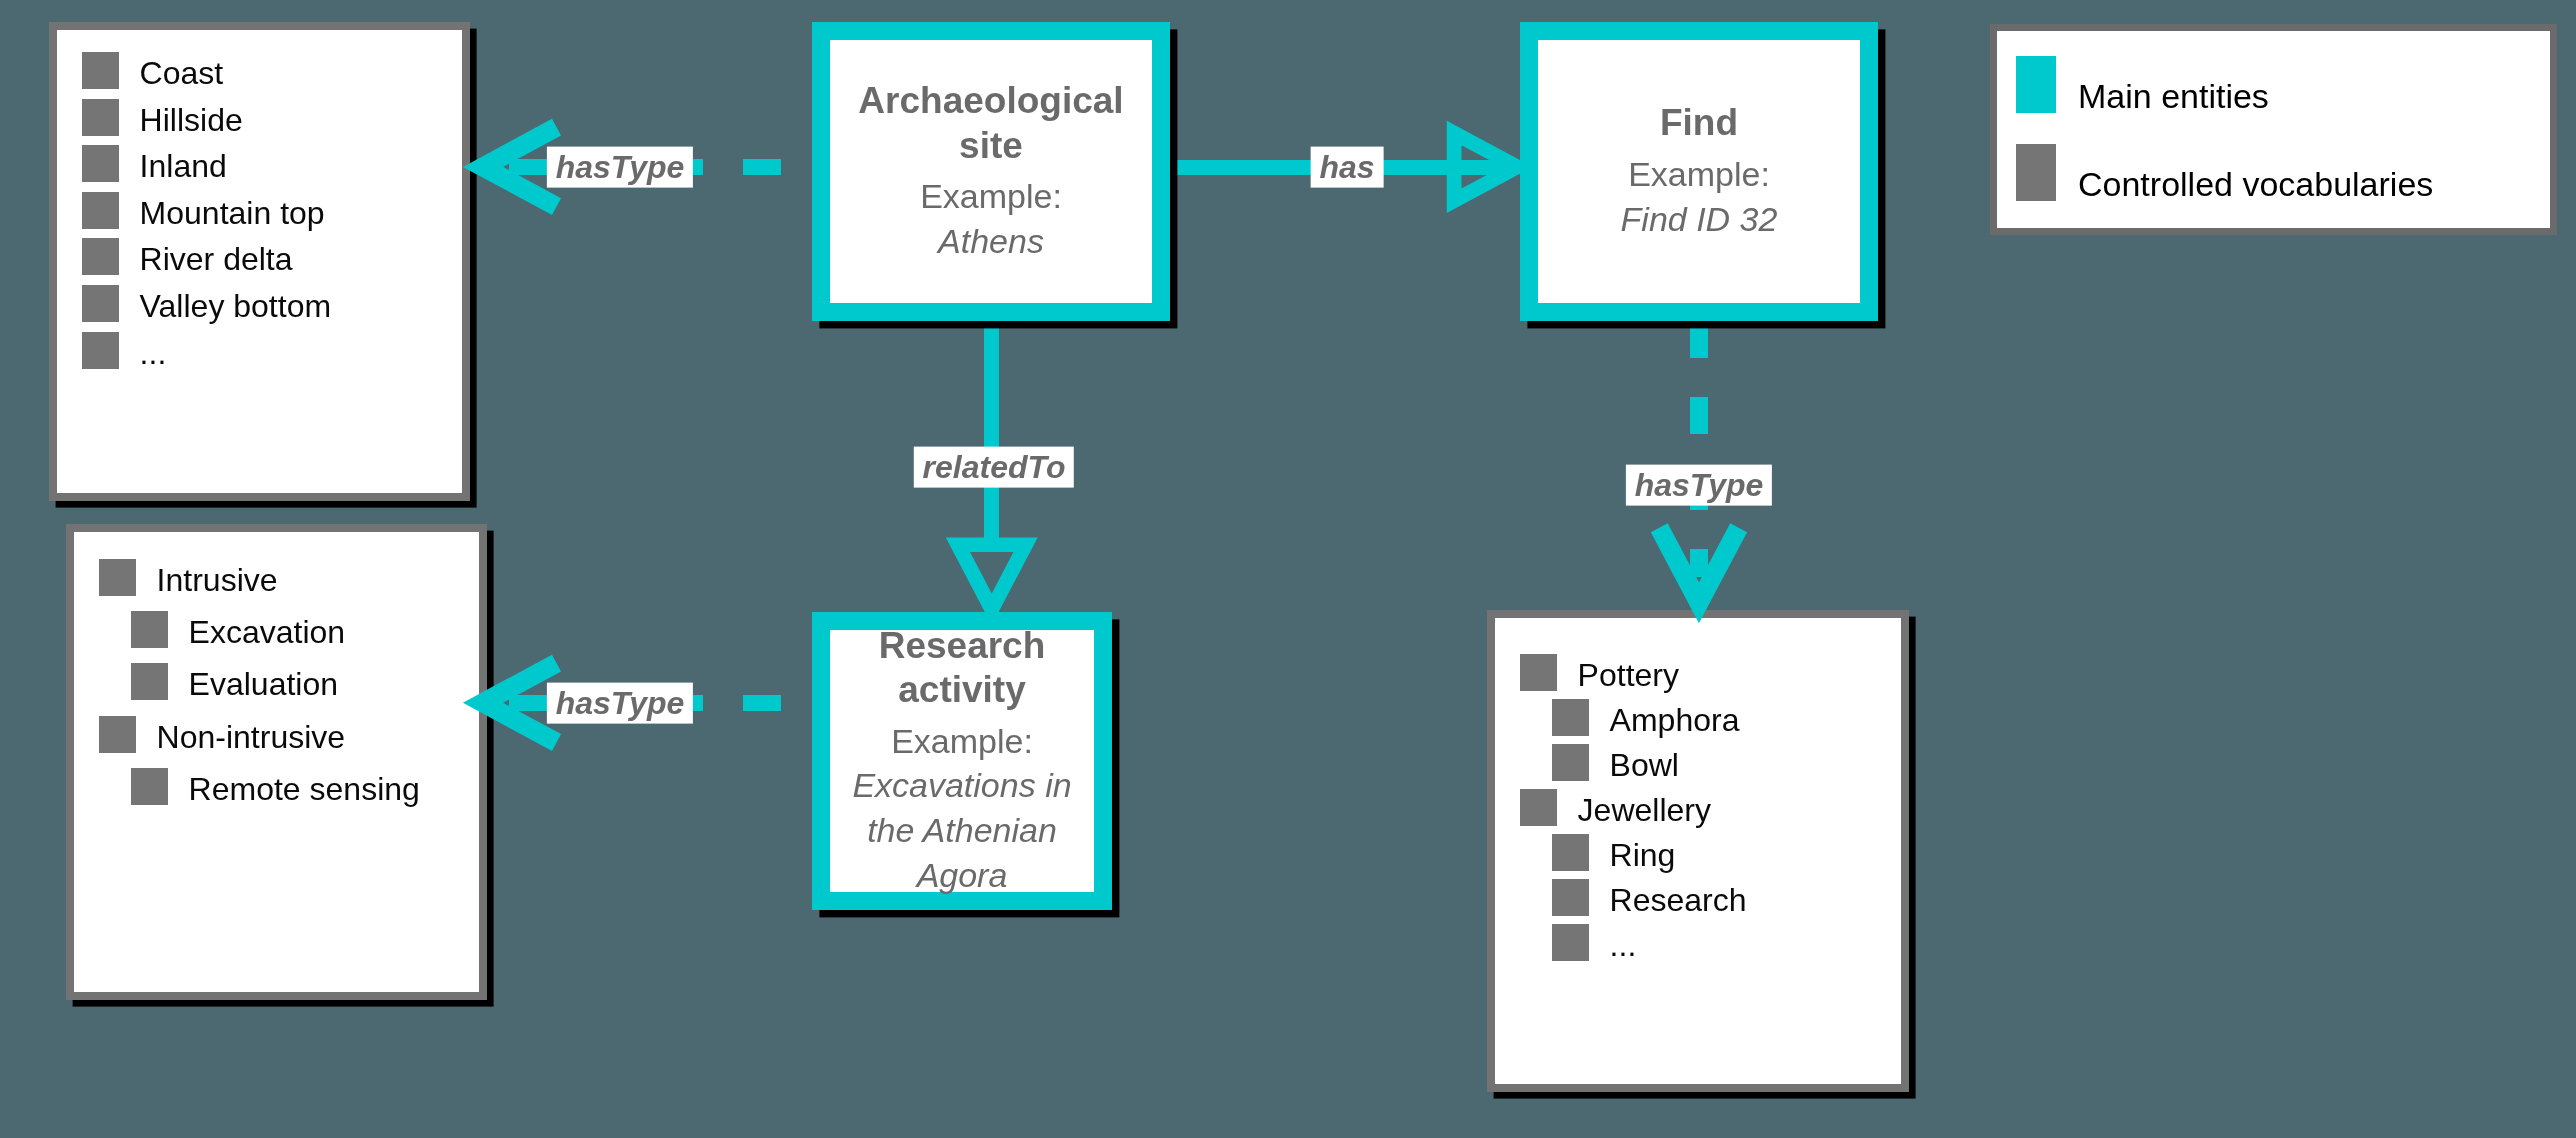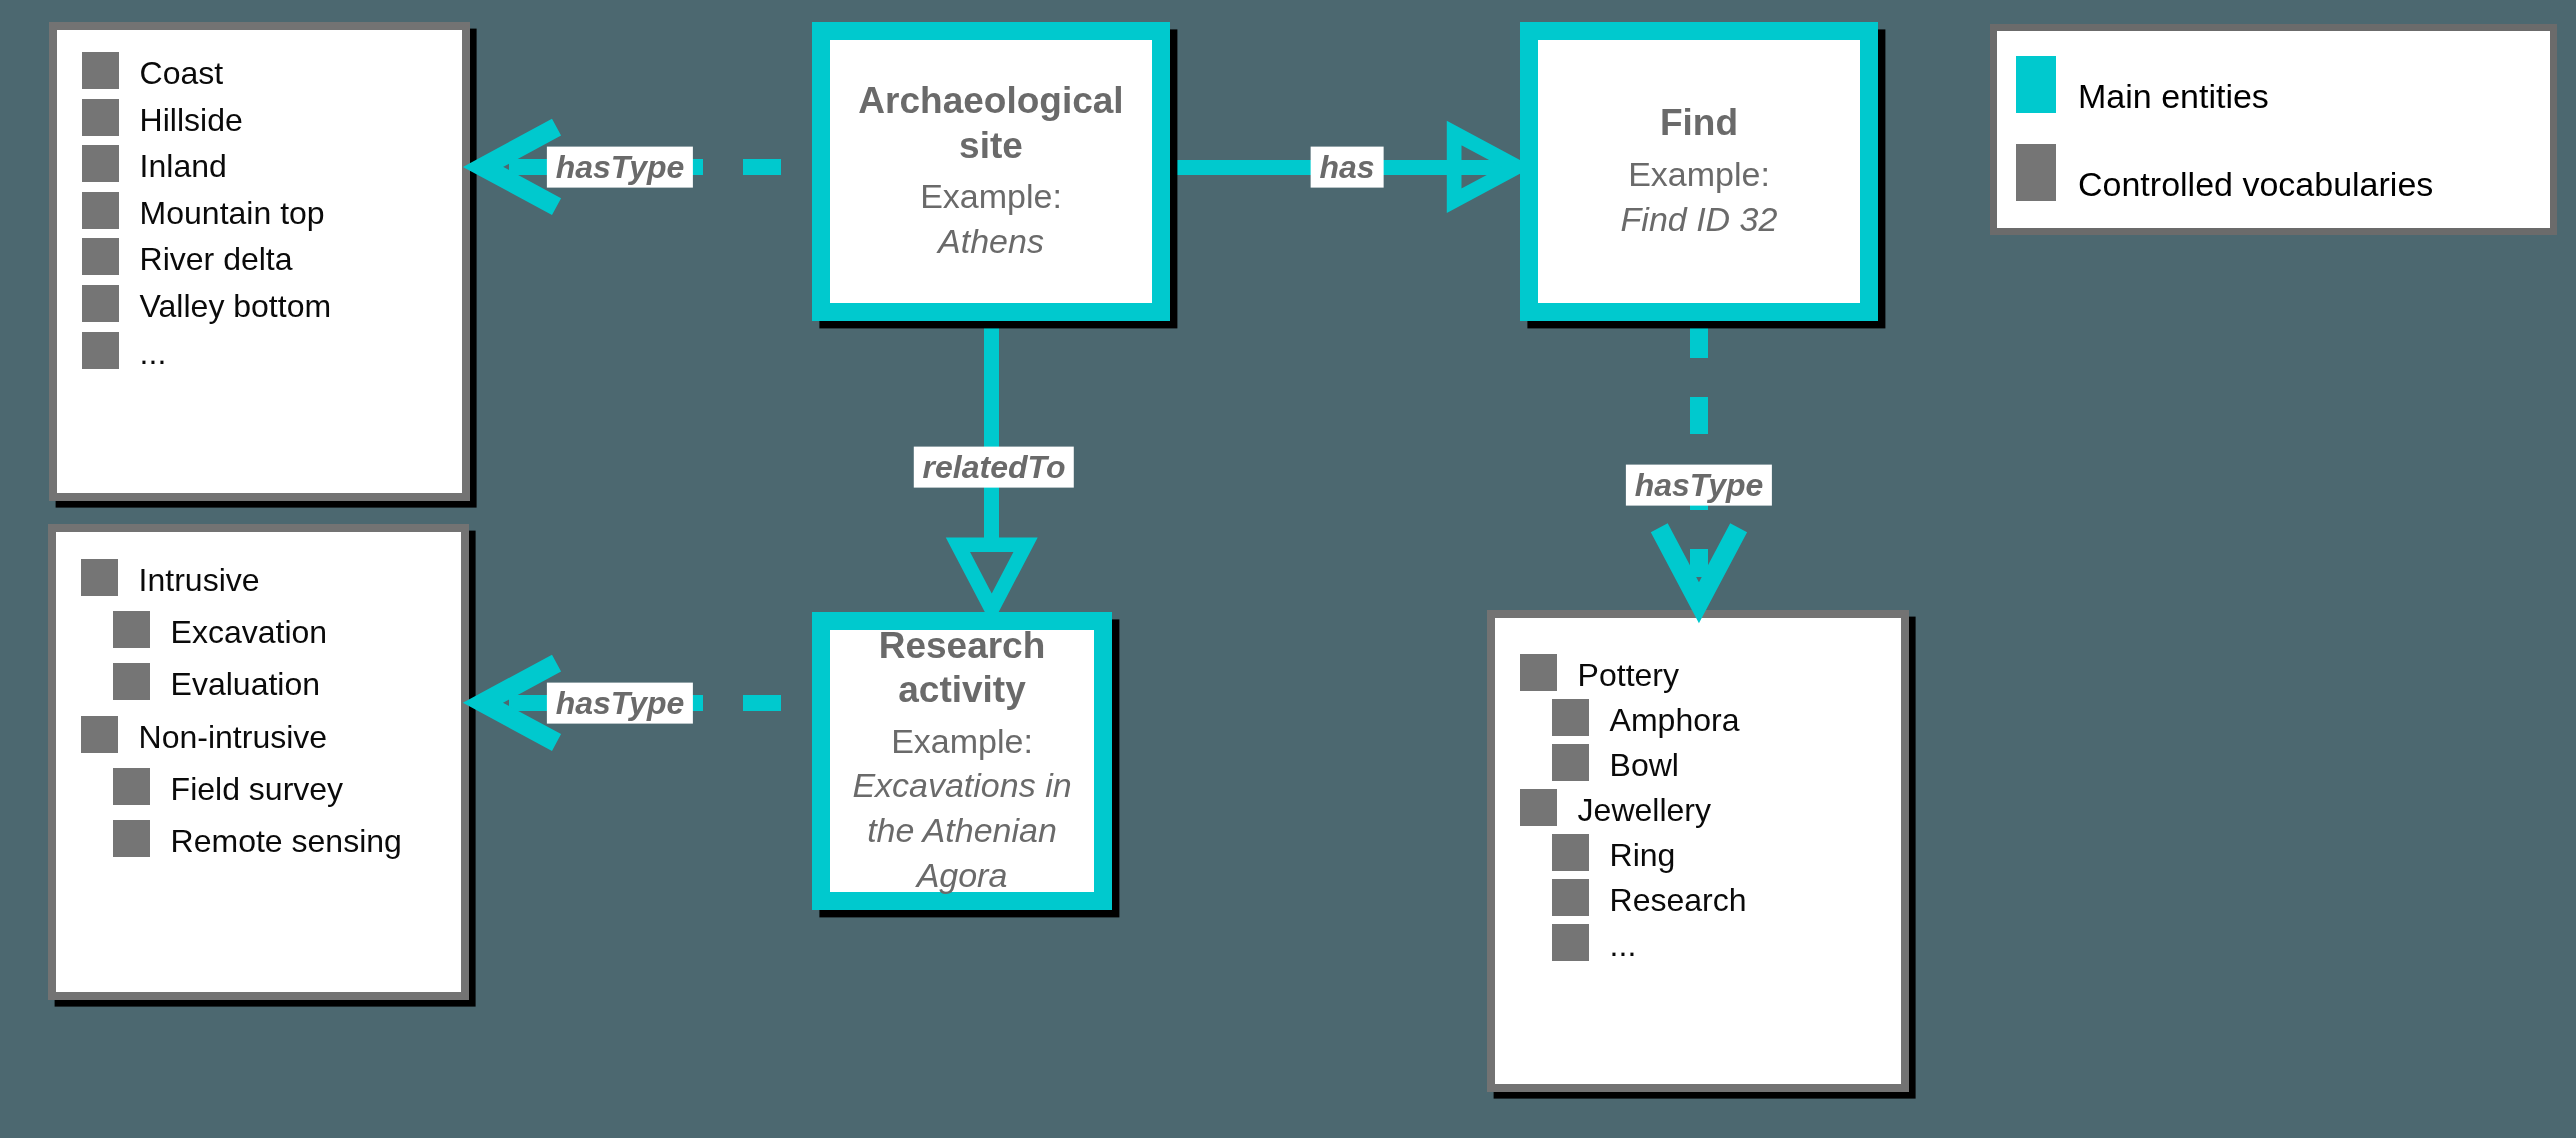--- a/index.html
+++ b/index.html
@@ -18,21 +18,21 @@
     border:8.8px solid var(--grayBorder);
     box-shadow:6.6px 6.6px 0 var(--shadow);
     display:flex;flex-direction:column;
   }
   .vrow{display:flex;align-items:flex-end;gap:20.6px;padding-left:25px;}
   .vrow.indent{padding-left:57px;}
   .sq{width:37px;height:37px;background:var(--graySquare);flex:none;}
   .vlabel{font-size:32px;color:var(--listText);line-height:1;white-space:nowrap;}
   .box-site-types{left:49px;top:22px;width:421px;height:479px;padding-top:22px;}
   .box-site-types .vrow{margin-bottom:9.6px;}
-  .box-research-types{left:48px;top:524px;width:421px;height:476px;padding-top:26.5px;}
+  .box-research-types{left:66px;top:524px;width:421px;height:476px;padding-top:26.5px;}
   .box-research-types .vrow{margin-bottom:15.4px;}
   .box-find-types{left:1487px;top:610px;width:422px;height:482px;padding-top:36px;}
   .box-find-types .vrow{margin-bottom:8px;}
   
   .entity-box{
     position:absolute;
     box-sizing:border-box;
     background:#fff;
     border:18.4px solid var(--teal);
     box-shadow:7.4px 7.4px 0 var(--shadow);
@@ -152,24 +152,20 @@
     <div class="vrow indent">
       <span class="sq"></span>
       <span class="vlabel">Evaluation</span>
     </div>
     <div class="vrow">
       <span class="sq"></span>
       <span class="vlabel">Non-intrusive</span>
     </div>
     <div class="vrow indent">
       <span class="sq"></span>
-      <span class="vlabel">Field survey</span>
-    </div>
-    <div class="vrow indent">
-      <span class="sq"></span>
       <span class="vlabel">Remote sensing</span>
     </div>
   </div>
 
   <div class="vocab-box box-find-types">
     <div class="vrow">
       <span class="sq"></span>
       <span class="vlabel">Pottery</span>
     </div>
     <div class="vrow indent">

